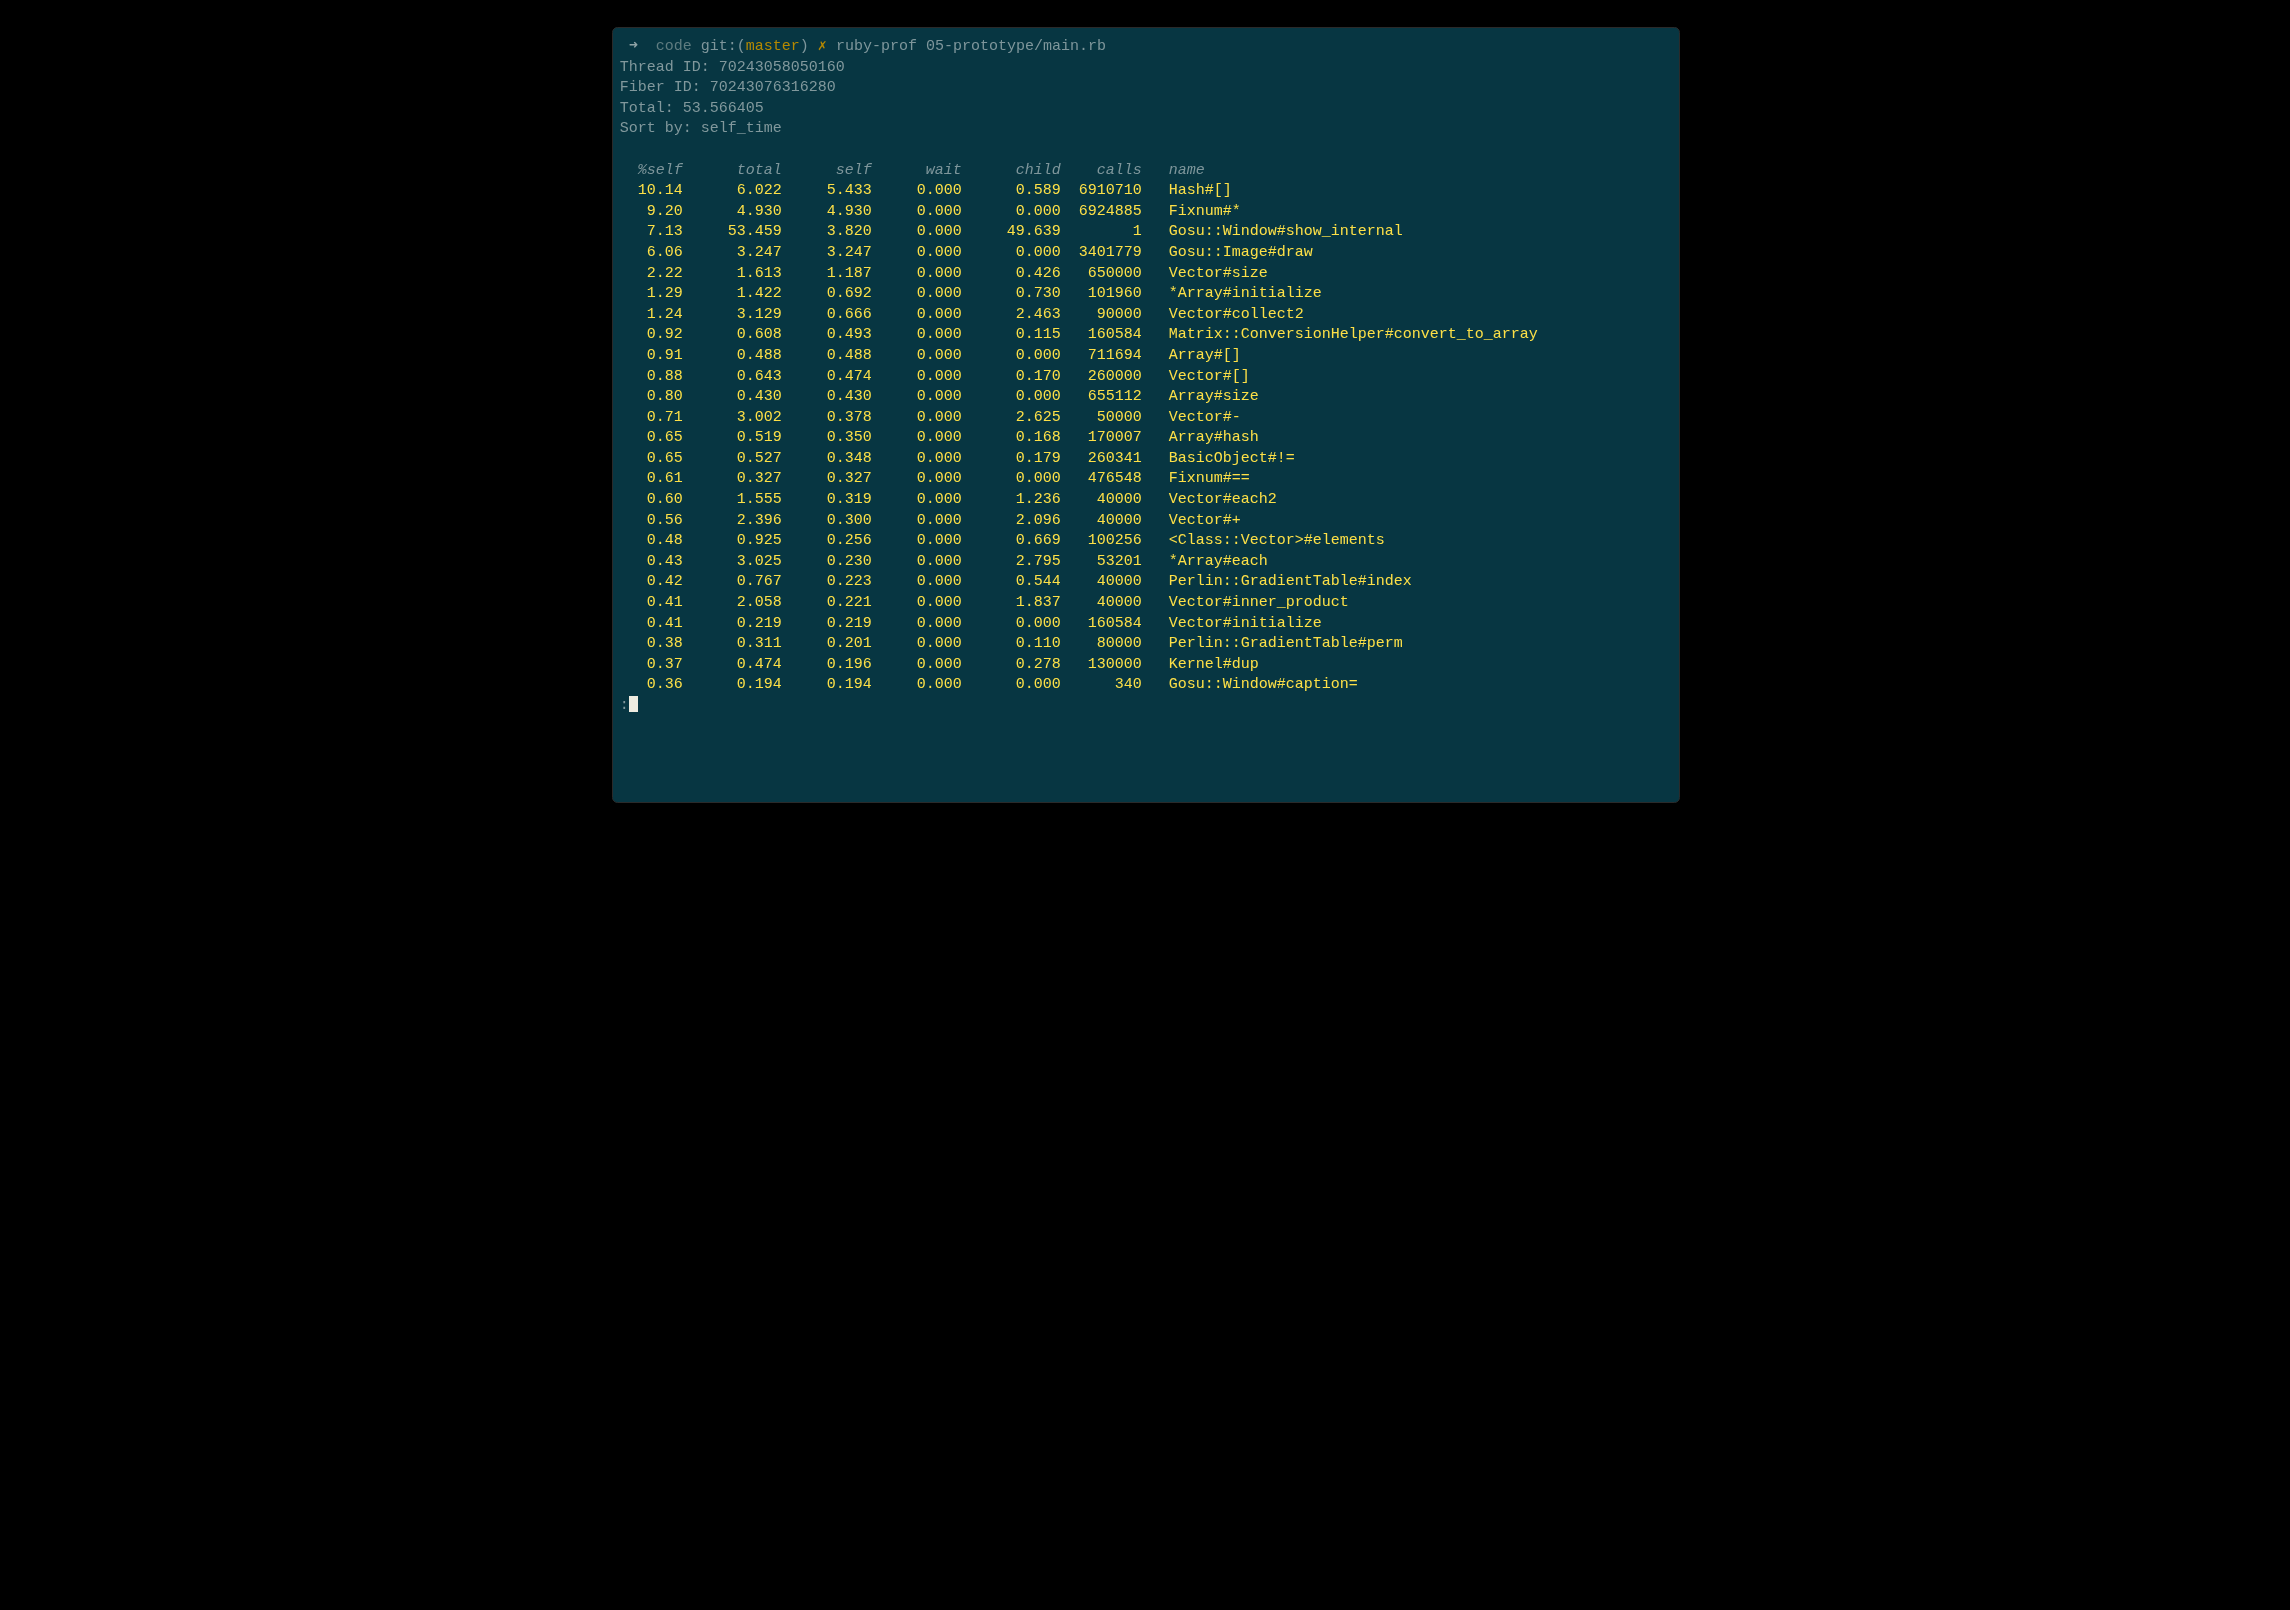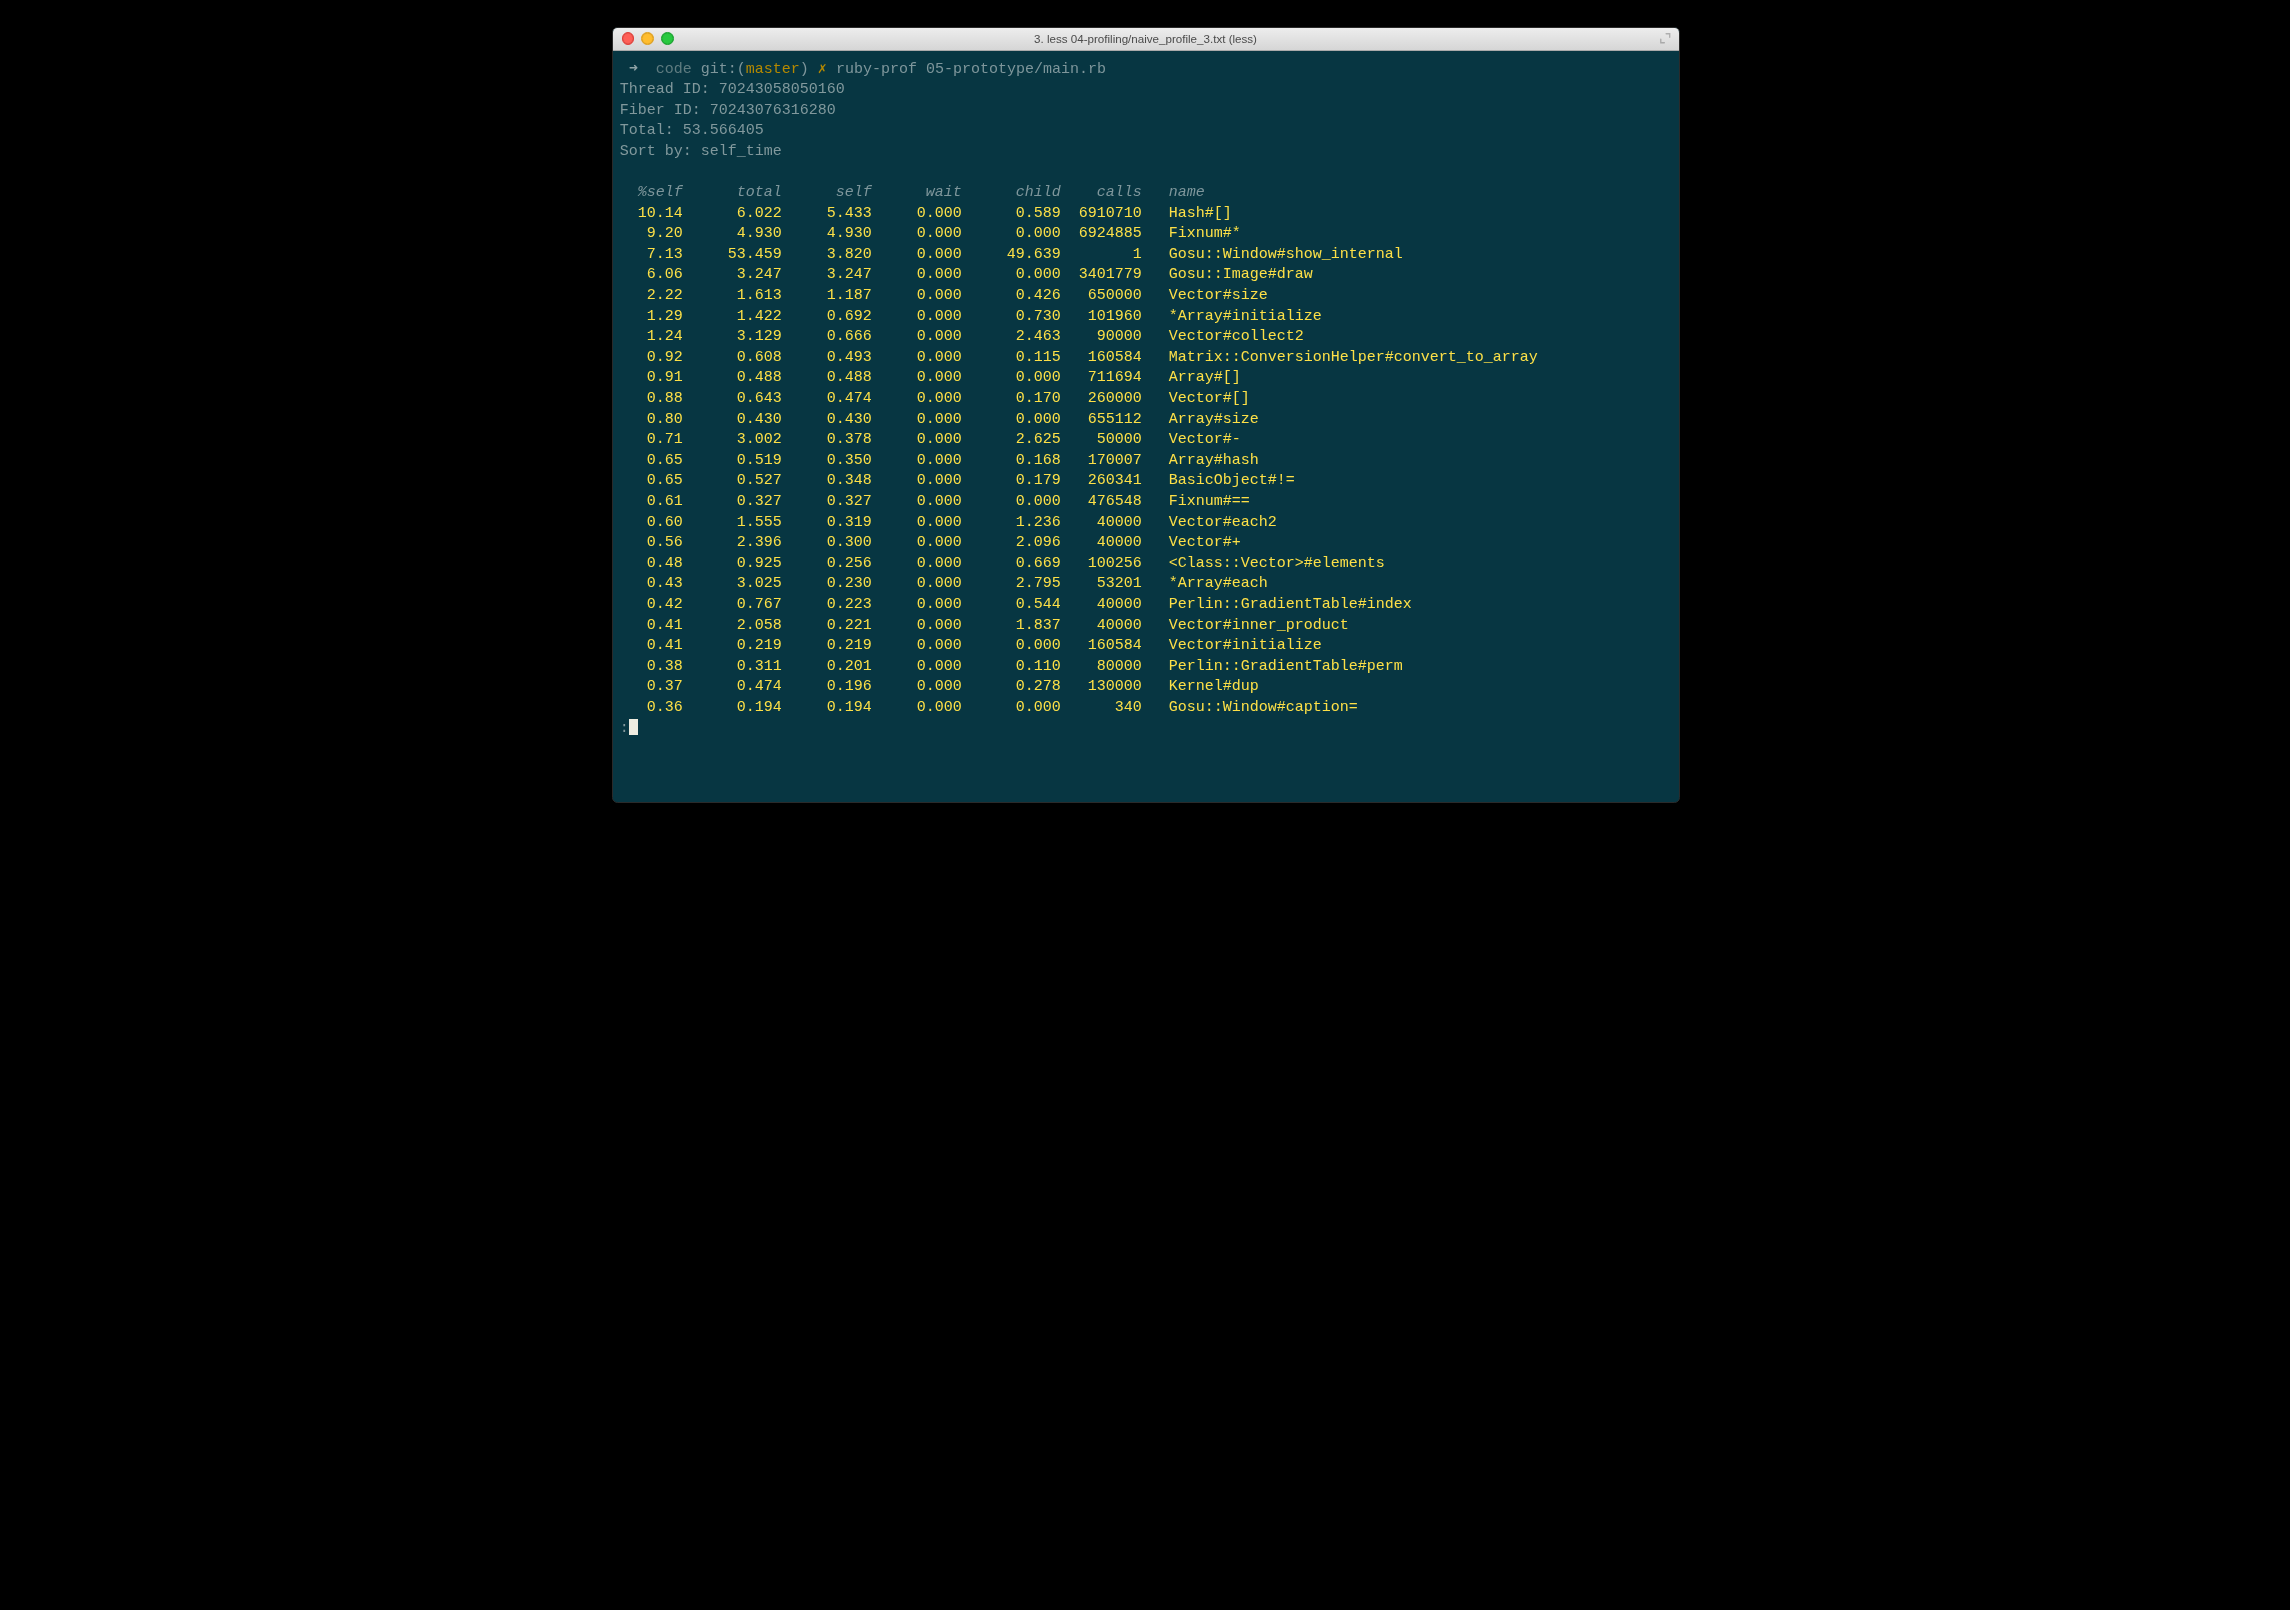--- a/index.html
+++ b/index.html
@@ -99,33 +99,20 @@
     vertical-align: text-bottom;
     margin-bottom: 1.8px;
   }
   
 </style>
 </head>
 <body>
 
 <div class="stage">
   <div class="window">
-    <div class="titlebar">
-      <div class="traffic">
-        <div class="dot red"></div>
-        <div class="dot yellow"></div>
-        <div class="dot green"></div>
-      </div>
-      <div class="title-text">3. less 04-profiling/naive_profile_3.txt (less)</div>
-      <div class="max-icon">
-        <svg viewBox="0 0 14 14">
-            <path d="M2 8 L2 12 L6 12 M12 6 L12 2 L8 2" stroke="#777" stroke-width="1.5" fill="none" stroke-linecap="round"></path>
-          </svg>
-      </div>
-    </div>
 
     <div class="term"><span class="prompt-line"> <span class="arrow">➜</span>  <span class="dim">code</span> <span class="gitcolon">git:(</span><span class="branch">master</span><span class="gitcolon">)</span> <span class="x">✗</span> <span class="cmd">ruby-prof 05-prototype/main.rb</span></span>
 <span><span>Thread ID:</span> <span>70243058050160</span></span>
 <span><span>Fiber ID:</span> <span>70243076316280</span></span>
 <span><span>Total:</span> <span>53.566405</span></span>
 <span><span>Sort by:</span> <span>self_time</span></span>
 
 <span class="hdr" id="columns-header">  %self      total      self      wait      child    calls   name</span>
 <span id="rows-container"><span class="row">  10.14      6.022     5.433     0.000      0.589  6910710   Hash#[]</span>
 <span class="row">   9.20      4.930     4.930     0.000      0.000  6924885   Fixnum#*</span>

